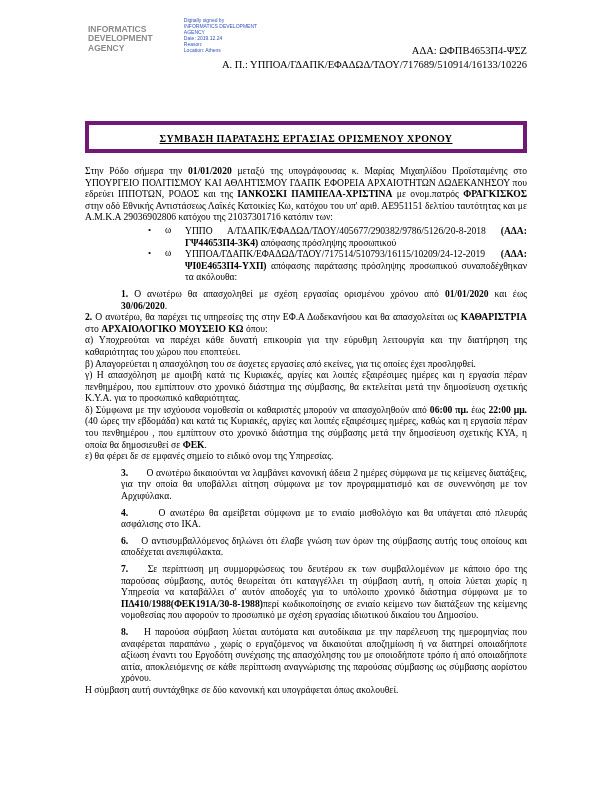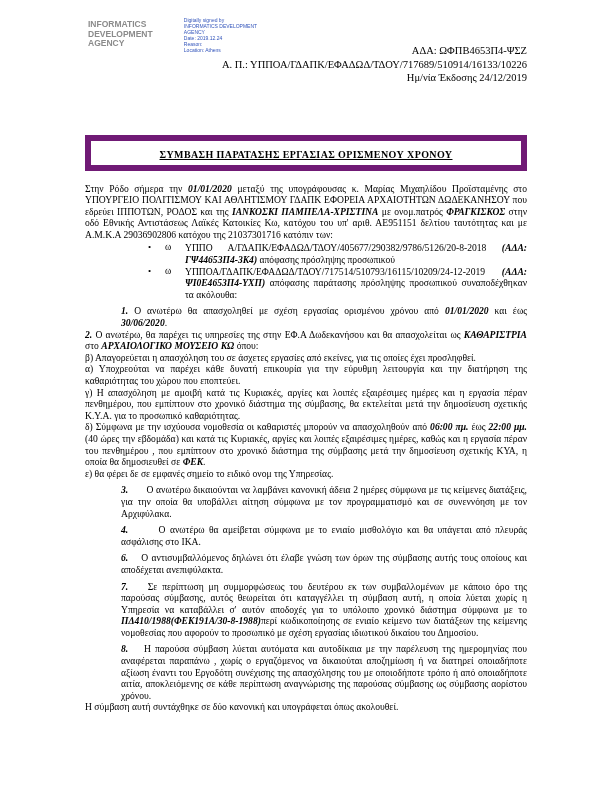--- a/index.html
+++ b/index.html
@@ -7,43 +7,43 @@
   body { font-family:"Liberation Serif", serif; color:#000; }
   .page {
     position:relative; width:612px; height:792px; margin:0 auto;
     background:#ffffff; padding:8px 85px 0 85px; overflow:hidden;
   }
   
   .header-right { text-align:right; font-size:10.5px; line-height:13.5px;margin-top:36px; }
   .header-right div { white-space:nowrap; }
   .stamp {
     position:absolute; left:88px; top:16px; width:190px;
-    display:flex; gap:5px; align-items:center; background:transparent;
+    display:flex; gap:5px; align-items:flex-end; background:transparent;
   }
   .stamp-agency {
     font-family:"Liberation Sans", sans-serif; font-weight:bold;
     color:#8b8b8b; font-size:8.5px; line-height:9.5px; width:92px;
   }
   .stamp-details {
     font-family:"Liberation Sans", sans-serif; color:#3355bb;
     font-size:5px; line-height:6px; padding-top:1px;
   }
   
   .title-box {
-    margin-top:50px; border:6px solid #701a75; padding:3px 2px;
+    margin-top:50px; border:4px solid #701a75; padding:3px 2px;
     text-align:center;
   }
   .title-box .title-text {
     font-weight:bold; text-decoration:underline; font-size:10px; letter-spacing:0.4px;
   }
   
   .doc-body { margin-top:12px; font-size:9.6px; line-height:11.6px; text-align:justify; }
   .doc-body p { margin:0; }
   .doc-body p.mt { margin-top:5px;margin-left:36px; }
-  .b { font-weight:bold;font-style:italic; }
+  .b { font-weight:bold; }
   ul.bullets { list-style:none; margin:2px 0 0 0; }
   ul.bullets li { position:relative; padding-left:100px; text-align:justify; }
   ul.bullets .li-dot { position:absolute; left:63px; top:0; font-size:9px; }
   ul.bullets .li-omega { position:absolute; left:80px; top:0; font-size:9.5px; }
 </style>
 </head>
 <body>
 
 <div class="page">
 
@@ -54,37 +54,36 @@
       <div>INFORMATICS DEVELOPMENT AGENCY</div>
       <div>Date: 2019.12.24</div>
       <div>Reason:</div>
       <div>Location: Athens</div>
     </div>
   </div>
 
   <div class="header-right">
     <div>ΑΔΑ: ΩΦΠΒ4653Π4-ΨΣΖ</div>
     <div>Α. Π.: ΥΠΠΟΑ/ΓΔΑΠΚ/ΕΦΑΔΩΔ/ΤΔΟΥ/717689/510914/16133/10226</div>
-    <div>Ημ/νία Έκδοσης 24/12/2019</div>
   </div>
 
   <div class="title-box">
     <span class="title-text">ΣΥΜΒΑΣΗ ΠΑΡΑΤΑΣΗΣ ΕΡΓΑΣΙΑΣ ΟΡΙΣΜΕΝΟΥ ΧΡΟΝΟΥ</span>
   </div>
 
   <div class="doc-body">
       <p><span>Στην Ρόδο σήμερα την </span><span class="b">01/01/2020</span><span> μεταξύ της υπογράφουσας κ. Μαρίας Μιχαηλίδου Προϊσταμένης στο ΥΠΟΥΡΓΕΙΟ ΠΟΛΙΤΙΣΜΟΥ ΚΑΙ ΑΘΛΗΤΙΣΜΟΥ ΓΔΑΠΚ ΕΦΟΡΕΙΑ ΑΡΧΑΙΟΤΗΤΩΝ ΔΩΔΕΚΑΝΗΣΟΥ που εδρεύει ΙΠΠΟΤΩΝ, ΡΟΔΟΣ και της </span><span class="b">ΙΑΝΚΟΣΚΙ ΠΑΜΠΕΛΑ-ΧΡΙΣΤΙΝΑ</span><span> με ονομ.πατρός </span><span class="b">ΦΡΑΓΚΙΣΚΟΣ</span><span> στην οδό Εθνικής Αντιστάσεως Λαϊκές Κατοικίες Κω, κατόχου του υπ' αριθ. ΑΕ951151 δελτίου ταυτότητας και με Α.Μ.Κ.Α 29036902806 κατόχου της 21037301716 κατόπιν των:</span></p>
       <ul class="bullets">
         <li><span class="li-dot">•</span><span class="li-omega">ω</span><span>ΥΠΠΟ Α/ΓΔΑΠΚ/ΕΦΑΔΩΔ/ΤΔΟΥ/405677/290382/9786/5126/20-8-2018 </span><span class="b">(ΑΔΑ: ΓΨ44653Π4-3Κ4)</span><span> απόφασης πρόσληψης προσωπικού</span></li>
         <li><span class="li-dot">•</span><span class="li-omega">ω</span><span>ΥΠΠΟΑ/ΓΔΑΠΚ/ΕΦΑΔΩΔ/ΤΔΟΥ/717514/510793/16115/10209/24-12-2019 </span><span class="b">(ΑΔΑ: ΨΙ0Ε4653Π4-ΥΧΠ)</span><span> απόφασης παράτασης πρόσληψης προσωπικού συναποδέχθηκαν τα ακόλουθα:</span></li>
       </ul>
       <p class="mt"><span class="b">1.</span><span> Ο ανωτέρω θα απασχοληθεί με σχέση εργασίας ορισμένου χρόνου από </span><span class="b">01/01/2020</span><span> και έως </span><span class="b">30/06/2020</span><span>.</span></p>
       <p><span class="b">2.</span><span> Ο ανωτέρω, θα παρέχει τις υπηρεσίες της στην ΕΦ.Α Δωδεκανήσου και θα απασχολείται ως </span><span class="b">ΚΑΘΑΡΙΣΤΡΙΑ</span><span> στο </span><span class="b">ΑΡΧΑΙΟΛΟΓΙΚΟ ΜΟΥΣΕΙΟ ΚΩ</span><span> όπου:</span></p>
+      <p><span>α) Υποχρεούται να παρέχει κάθε δυνατή επικουρία για την εύρυθμη λειτουργία και την διατήρηση της καθαριότητας του χώρου που εποπτεύει.</span></p>
       <p><span>β) Απαγορεύεται η απασχόληση του σε άσχετες εργασίες από εκείνες, για τις οποίες έχει προσληφθεί.</span></p>
-      <p><span>α) Υποχρεούται να παρέχει κάθε δυνατή επικουρία για την εύρυθμη λειτουργία και την διατήρηση της καθαριότητας του χώρου που εποπτεύει.</span></p>
       <p><span>γ) Η απασχόληση με αμοιβή κατά τις Κυριακές, αργίες και λοιπές εξαιρέσιμες ημέρες και η εργασία πέραν πενθημέρου, που εμπίπτουν στο χρονικό διάστημα της σύμβασης, θα εκτελείται μετά την δημοσίευση σχετικής Κ.Υ.Α. για το προσωπικό καθαριότητας.</span></p>
       <p><span>δ) Σύμφωνα με την ισχύουσα νομοθεσία οι καθαριστές μπορούν να απασχοληθούν από </span><span class="b">06:00 πμ.</span><span> έως </span><span class="b">22:00 μμ.</span><span> (40 ώρες την εβδομάδα) και κατά τις Κυριακές, αργίες και λοιπές εξαιρέσιμες ημέρες, καθώς και η εργασία πέραν του πενθημέρου , που εμπίπτουν στο χρονικό διάστημα της σύμβασης μετά την δημοσίευση σχετικής ΚΥΑ, η οποία θα δημοσιευθεί σε </span><span class="b">ΦΕΚ</span><span>.</span></p>
       <p><span>ε)  θα φέρει δε σε εμφανές σημείο το ειδικό ονομ της Υπηρεσίας.</span></p>
       <p class="mt"><span class="b">3.</span><span>&nbsp;&nbsp;&nbsp;&nbsp;&nbsp;&nbsp; Ο ανωτέρω δικαιούνται να λαμβάνει κανονική άδεια 2 ημέρες σύμφωνα με τις κείμενες διατάξεις, για την οποία θα υποβάλλει αίτηση σύμφωνα με τον προγραμματισμό και σε συνεννόηση με τον Αρχιφύλακα.</span></p>
       <p class="mt"><span class="b">4.</span><span>&nbsp;&nbsp;&nbsp;&nbsp;&nbsp;&nbsp; Ο ανωτέρω θα αμείβεται σύμφωνα με το ενιαίο μισθολόγιο και θα υπάγεται από πλευράς ασφάλισης στο ΙΚΑ.</span></p>
       <p class="mt"><span class="b">6.</span><span>&nbsp;&nbsp;&nbsp; Ο αντισυμβαλλόμενος δηλώνει ότι έλαβε γνώση των όρων της σύμβασης αυτής τους οποίους και αποδέχεται ανεπιφύλακτα.</span></p>
       <p class="mt"><span class="b">7.</span><span>&nbsp;&nbsp;&nbsp; Σε περίπτωση μη συμμορφώσεως του δευτέρου εκ των συμβαλλομένων με κάποιο όρο της παρούσας σύμβασης, αυτός θεωρείται ότι καταγγέλλει τη σύμβαση αυτή, η οποία λύεται χωρίς η Υπηρεσία να καταβάλλει σ' αυτόν αποδοχές για το υπόλοιπο χρονικό διάστημα σύμφωνα με το </span><span class="b">ΠΔ410/1988(ΦΕΚ191Α/30-8-1988)</span><span>περί κωδικοποίησης σε ενιαίο κείμενο των διατάξεων της κείμενης νομοθεσίας που αφορούν το προσωπικό με σχέση εργασίας ιδιωτικού δικαίου του Δημοσίου.</span></p>
       <p class="mt"><span class="b">8.</span><span>&nbsp;&nbsp;&nbsp; Η παρούσα σύμβαση λύεται αυτόματα και αυτοδίκαια με την παρέλευση της ημερομηνίας που αναφέρεται παραπάνω , χωρίς ο εργαζόμενος να δικαιούται αποζημίωση ή να διατηρεί οποιαδήποτε αξίωση έναντι του Εργοδότη συνέχισης της απασχόλησης του με οποιοδήποτε τρόπο ή από οποιαδήποτε αιτία, αποκλειόμενης σε κάθε περίπτωση αναγνώρισης της παρούσας σύμβασης ως σύμβασης αορίστου χρόνου.</span></p>
       <p><span>Η σύμβαση αυτή συντάχθηκε σε δύο κανονική και υπογράφεται όπως ακολουθεί.</span></p>
     </div>

